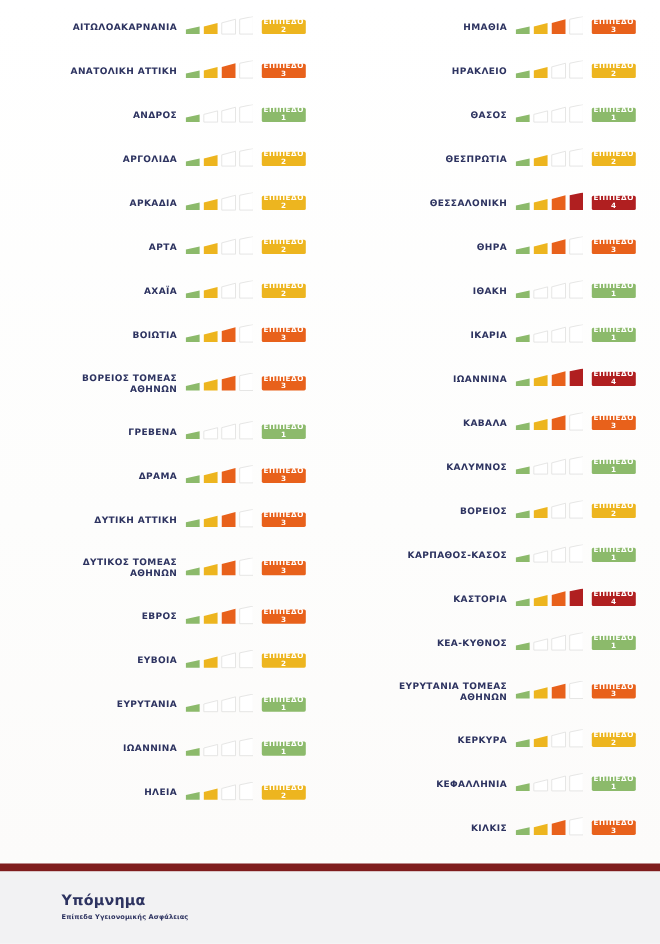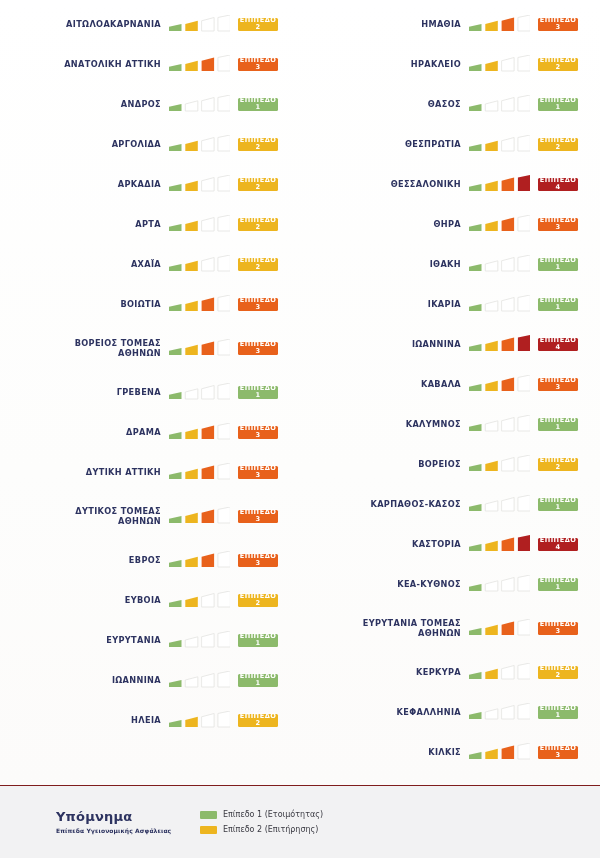--- a/index.html
+++ b/index.html
@@ -73,21 +73,21 @@
     text-align:center;
     line-height:1;
     font-family:"DejaVu Sans","Liberation Sans",sans-serif;
   }
 
   
   #legend{
     position:absolute;left:0;top:785px;
     width:600px;height:73px;
     background:#f2f2f3;
-    border-top:1px solid #7f1d1d;
+    border-top:7px solid #7f1d1d;
     box-sizing:border-box;
     display:flex;
     align-items:center;
   }
   .legend-title-wrap{
     width:200px;
     padding-left:56px;
     box-sizing:border-box;
   }
   .legend-title{
@@ -580,24 +580,14 @@
       </div>
   </div>
 </div>
 
 <div id="legend">
   <div class="legend-title-wrap">
     <div class="legend-title">Υπόμνημα</div>
     <div class="legend-sub">Επίπεδα Υγειονομικής Ασφάλειας</div>
   </div>
   <div class="legend-groups" id="legend-groups">
-      <div class="legend-group">
-        <div class="legend-item">
-          <span class="legend-swatch" style="background: rgb(140, 186, 107);"></span>
-          <span class="legend-label">Επίπεδο 1 (Ετοιμότητας)</span>
-        </div>
-        <div class="legend-item">
-          <span class="legend-swatch" style="background: rgb(237, 181, 31);"></span>
-          <span class="legend-label">Επίπεδο 2 (Επιτήρησης)</span>
-        </div>
-      </div>
     </div>
 </div>
 
 </body></html>

